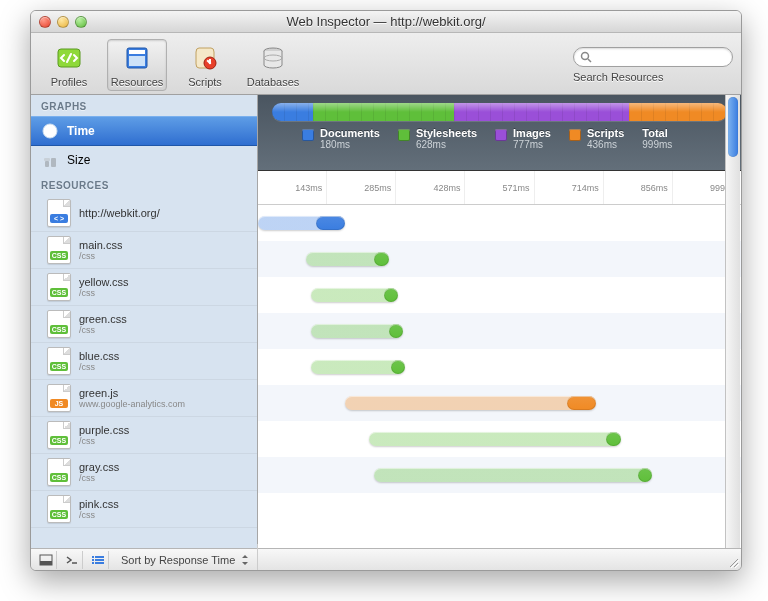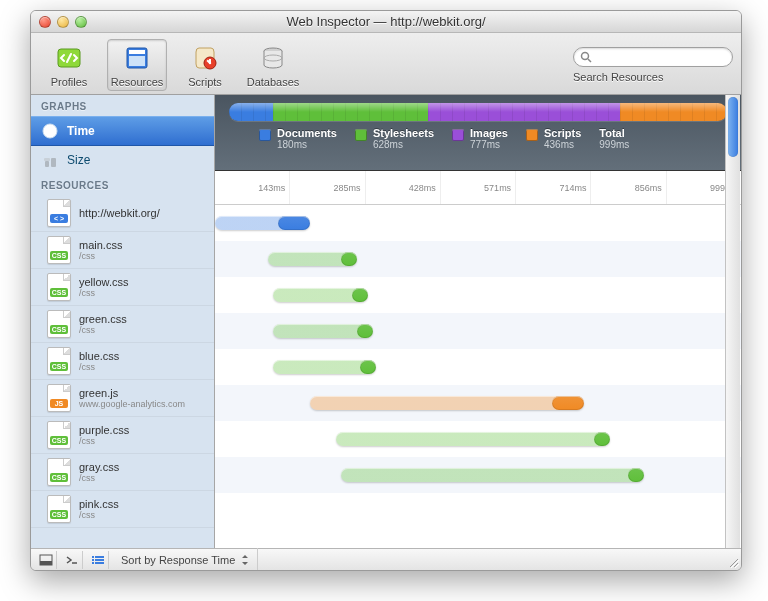--- a/index.html
+++ b/index.html
@@ -32,23 +32,23 @@
   .tbtn { display: flex; flex-direction: column; align-items: center; width: 60px; font-size: 11px; color: #444; cursor: default; text-shadow: 0 1px 0 #fff; }
   .tbtn.selected { background: linear-gradient(#f2f2f2,#d2d2d2); border: 1px solid #b0b0b0; border-radius: 4px; box-shadow: inset 0 1px 2px rgba(0,0,0,0.15); padding: 2px 0;}
   .tbtn .ticon { width: 32px; height: 32px; margin-bottom: 2px; display:flex; align-items:center; justify-content:center; }
   .search { margin-left: auto; display:flex; flex-direction:column; align-items:flex-start; }
   .search-field { width: 160px; height: 20px; border-radius: 10px; border: 1px solid #a0a0a0; background: #fff; display:flex; align-items:center; padding: 0 6px; box-shadow: inset 0 1px 2px rgba(0,0,0,0.15);}
   .search-field svg { flex-shrink:0; }
   .search-field input { border:none; outline:none; font-size:11px; width:100%; background:transparent; }
   .search .slabel { font-size:11px; color:#444; margin-top:4px; text-shadow:0 1px 0 #fff;}
 
   .body { flex: 1; display: flex; overflow: hidden; }
-  .sidebar { width: 184px; background: #d7e3f0; border-right: 1px solid #a6a6a6; display:flex; flex-direction:column; overflow:hidden;}
+  .sidebar { width: 227px; background: #d7e3f0; border-right: 1px solid #a6a6a6; display:flex; flex-direction:column; overflow:hidden;}
   .shdr { font-size: 10px; font-weight: bold; color: #6a7a8a; padding: 6px 10px 4px 10px; letter-spacing: 0.5px; text-shadow: 0 1px 0 rgba(255,255,255,0.5);}
-  .srow { display:flex; align-items:center; padding: 5px 10px; font-size: 12px; color:#0c4a6e; gap: 8px; }
+  .srow { display:flex; align-items:center; padding: 5px 10px; font-size: 12px; color:#000000; gap: 8px; }
   .srow.selected { background: linear-gradient(#5e9de6, #2f6ed0); color:#fff; border-top:1px solid #7ab0ee; border-bottom:1px solid #1f56a8;}
   .srow .sicon { width:18px; height:18px; display:flex; align-items:center; justify-content:center; flex-shrink:0;}
   .reslist { flex:1; overflow:hidden; }
   .resrow { display:flex; align-items:center; gap:8px; padding: 4px 16px; border-bottom: 1px solid rgba(0,0,0,0.05);}
   .resrow .ficon { width:24px; height:28px; flex-shrink:0; background:#fff; border:1px solid #bbb; border-radius:2px; position:relative; box-shadow: 0 1px 1px rgba(0,0,0,0.1);}
   .resrow .ficon::after{ content:""; position:absolute; top:0; right:0; width:6px; height:6px; background:linear-gradient(135deg,#fff 50%, #ddd 50%); border-left:1px solid #ccc; border-bottom:1px solid #ccc;}
   .ficon .flabel{ position:absolute; bottom:3px; left:2px; right:2px; font-size:7px; font-weight:bold; color:#fff; text-align:center; border-radius:2px; padding:1px 0;}
   .ftext { display:flex; flex-direction:column; overflow:hidden;}
   .ftext .fname{ font-size:11px; color:#333; white-space:nowrap; overflow:hidden; text-overflow:ellipsis;}
   .ftext .fsub{ font-size:9px; color:#888;}

